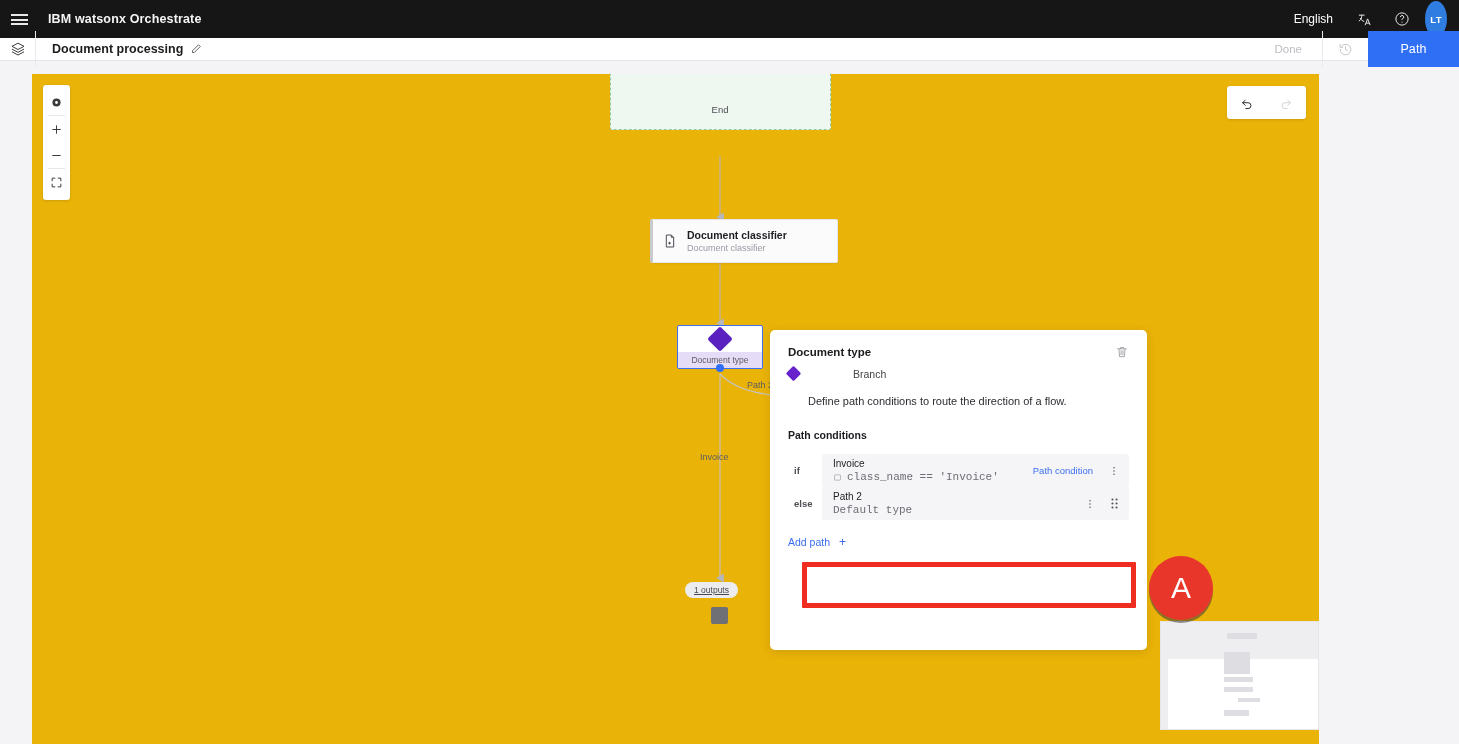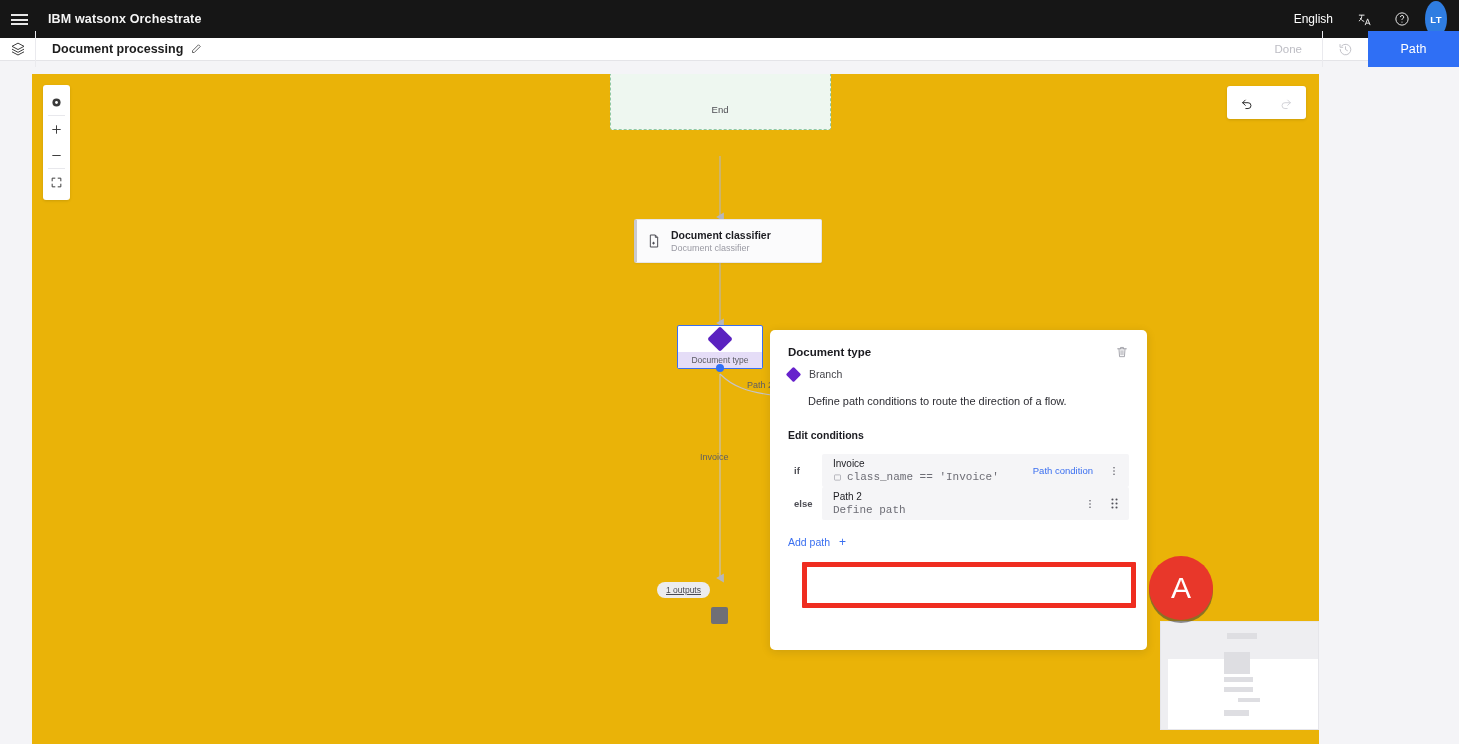--- a/index.html
+++ b/index.html
@@ -115,21 +115,21 @@
     position:absolute; left: 578px; top: -48px; width: 221px; height: 104px;
     background: #eef7f0; border: 1.5px dashed #8fc9a4; border-radius: 2px;
   }
   .endnode {
     position:absolute; left: 668px; top: 24px; width: 40px; height: 22px;
     display:flex; align-items:center; justify-content:center;
     font-size: 9.5px; color:#4e4e54;
   }
 
   .classifier {
-    position:absolute; left: 602px; top: 145px; width: 188px; height: 44px;
+    position:absolute; left: 618px; top: 145px; width: 188px; height: 44px;
     background:#fbfbfc; border:1px solid #e6e6ea; border-left: 3px solid #c9c9d0;
     border-radius: 2px; display:flex; align-items:center;
     box-shadow: 0 1px 2px rgba(0,0,0,.05);
   }
   .cl-icon { width: 34px; display:flex; align-items:center; justify-content:center; color:#4d4d55; }
   .cl-txt { display:flex; flex-direction: column; }
   .cl-title { font-size: 10.5px; font-weight: bold; color:#1d1d22; line-height:1.35; }
   .cl-sub { font-size: 9px; color:#9a9aa3; line-height:1.4; }
 
   .branchnode {
@@ -147,40 +147,40 @@
     display:flex; align-items:center; justify-content:center;
   }
   .bn-port {
     position:absolute; left:50%; margin-left:-4px; bottom:-4px;
     width: 8px; height: 8px; border-radius:50%; background:#2f6ff5;
   }
 
   .edgelabel { position:absolute; font-size: 9px; color:#5d5d65; white-space:nowrap; }
 
   .outputsbadge {
-    position:absolute; left: 625px; top: 508px; height: 16px; padding: 0 9px;
+    position:absolute; left: 653px; top: 508px; height: 16px; padding: 0 9px;
     background:#ececef; border-radius: 9px; font-size: 8.5px; color:#4a4a52;
     display:flex; align-items:center; justify-content:center;text-decoration:underline;
   }
   .endsquare {
     position:absolute; left: 679px; top: 533px; width: 17px; height: 17px;
     background:#6f6f76; border-radius: 2px;
   }
 
   
   .panel {
     position:absolute; left: 738px; top: 256px; width: 377px; height: 320px;
     background:#ffffff; border-radius: 5px;
     box-shadow: 0 2px 10px rgba(20,20,40,.13);
     padding: 16px 18px 0 18px;
   }
   .pn-head { display:flex; align-items:flex-start; justify-content:space-between; }
   .pn-title { font-size: 11.5px; font-weight:bold; color:#1a1a1f; }
   .pn-trash { cursor:pointer; color:#9a9aa2; margin-top:-1px; }
-  .pn-type { display:flex; align-items:flex-end; margin-top: 9px; }
+  .pn-type { display:flex; align-items:flex-start; margin-top: 9px; gap: 44px; }
   .pn-diamond { width: 11px; height: 11px; background:#6722cc; transform: rotate(45deg); border-radius:1.5px; }
   .pn-typetxt { font-size: 10.5px; color:#444449; margin-left: 10px; }
   .pn-desc { font-size: 11px; color:#2d2d33; margin-top: 15px; padding-left: 20px; }
   .pn-sec { font-size: 10.5px; font-weight:bold; color:#1c1c21; margin-top: 22px; }
 
   .condlist { margin-top: 13px; }
   .condrow { display:flex; align-items:center; height: 33px; }
   .cr-kw { width: 34px; font-size: 9.5px; color:#4e4e55; font-weight:bold; padding-left: 6px; }
   .cr-body {
     flex:1; height: 33px; background:#f5f5f7; border-radius: 2px;
@@ -388,21 +388,21 @@
           </svg>
         </div>
       </div>
 
       <div class="pn-type">
         <div class="pn-diamond"></div>
         <div class="pn-typetxt">Branch</div>
       </div>
 
       <div class="pn-desc">Define path conditions to route the direction of a flow.</div>
-      <div class="pn-sec">Edit conditions</div>
+      <div class="pn-sec">Path conditions</div>
 
       <div class="condlist">
 
         <div class="condrow">
           <div class="cr-kw">if</div>
           <div class="cr-body">
             <div class="cr-texts">
               <div class="cr-name">Invoice</div>
               <div class="cr-expr">
                 <span class="exicon">
@@ -423,21 +423,21 @@
             </div>
           </div>
         </div>
 
         <div class="condrow">
           <div class="cr-kw">else</div>
           <div class="cr-body">
             <div class="cr-texts">
               <div class="cr-name">Path 2</div>
               <div class="cr-expr">
-                <span>Define path</span>
+                <span>Default type</span>
               </div>
             </div>
             <div class="cr-kebab">
               <svg width="12" height="12" viewBox="0 0 24 24" fill="currentColor">
                 <circle cx="12" cy="5.5" r="1.5"></circle>
                   <circle cx="12" cy="12" r="1.5"></circle>
                   <circle cx="12" cy="18.5" r="1.5"></circle>
               </svg>
             </div>
             <div class="cr-drag">

